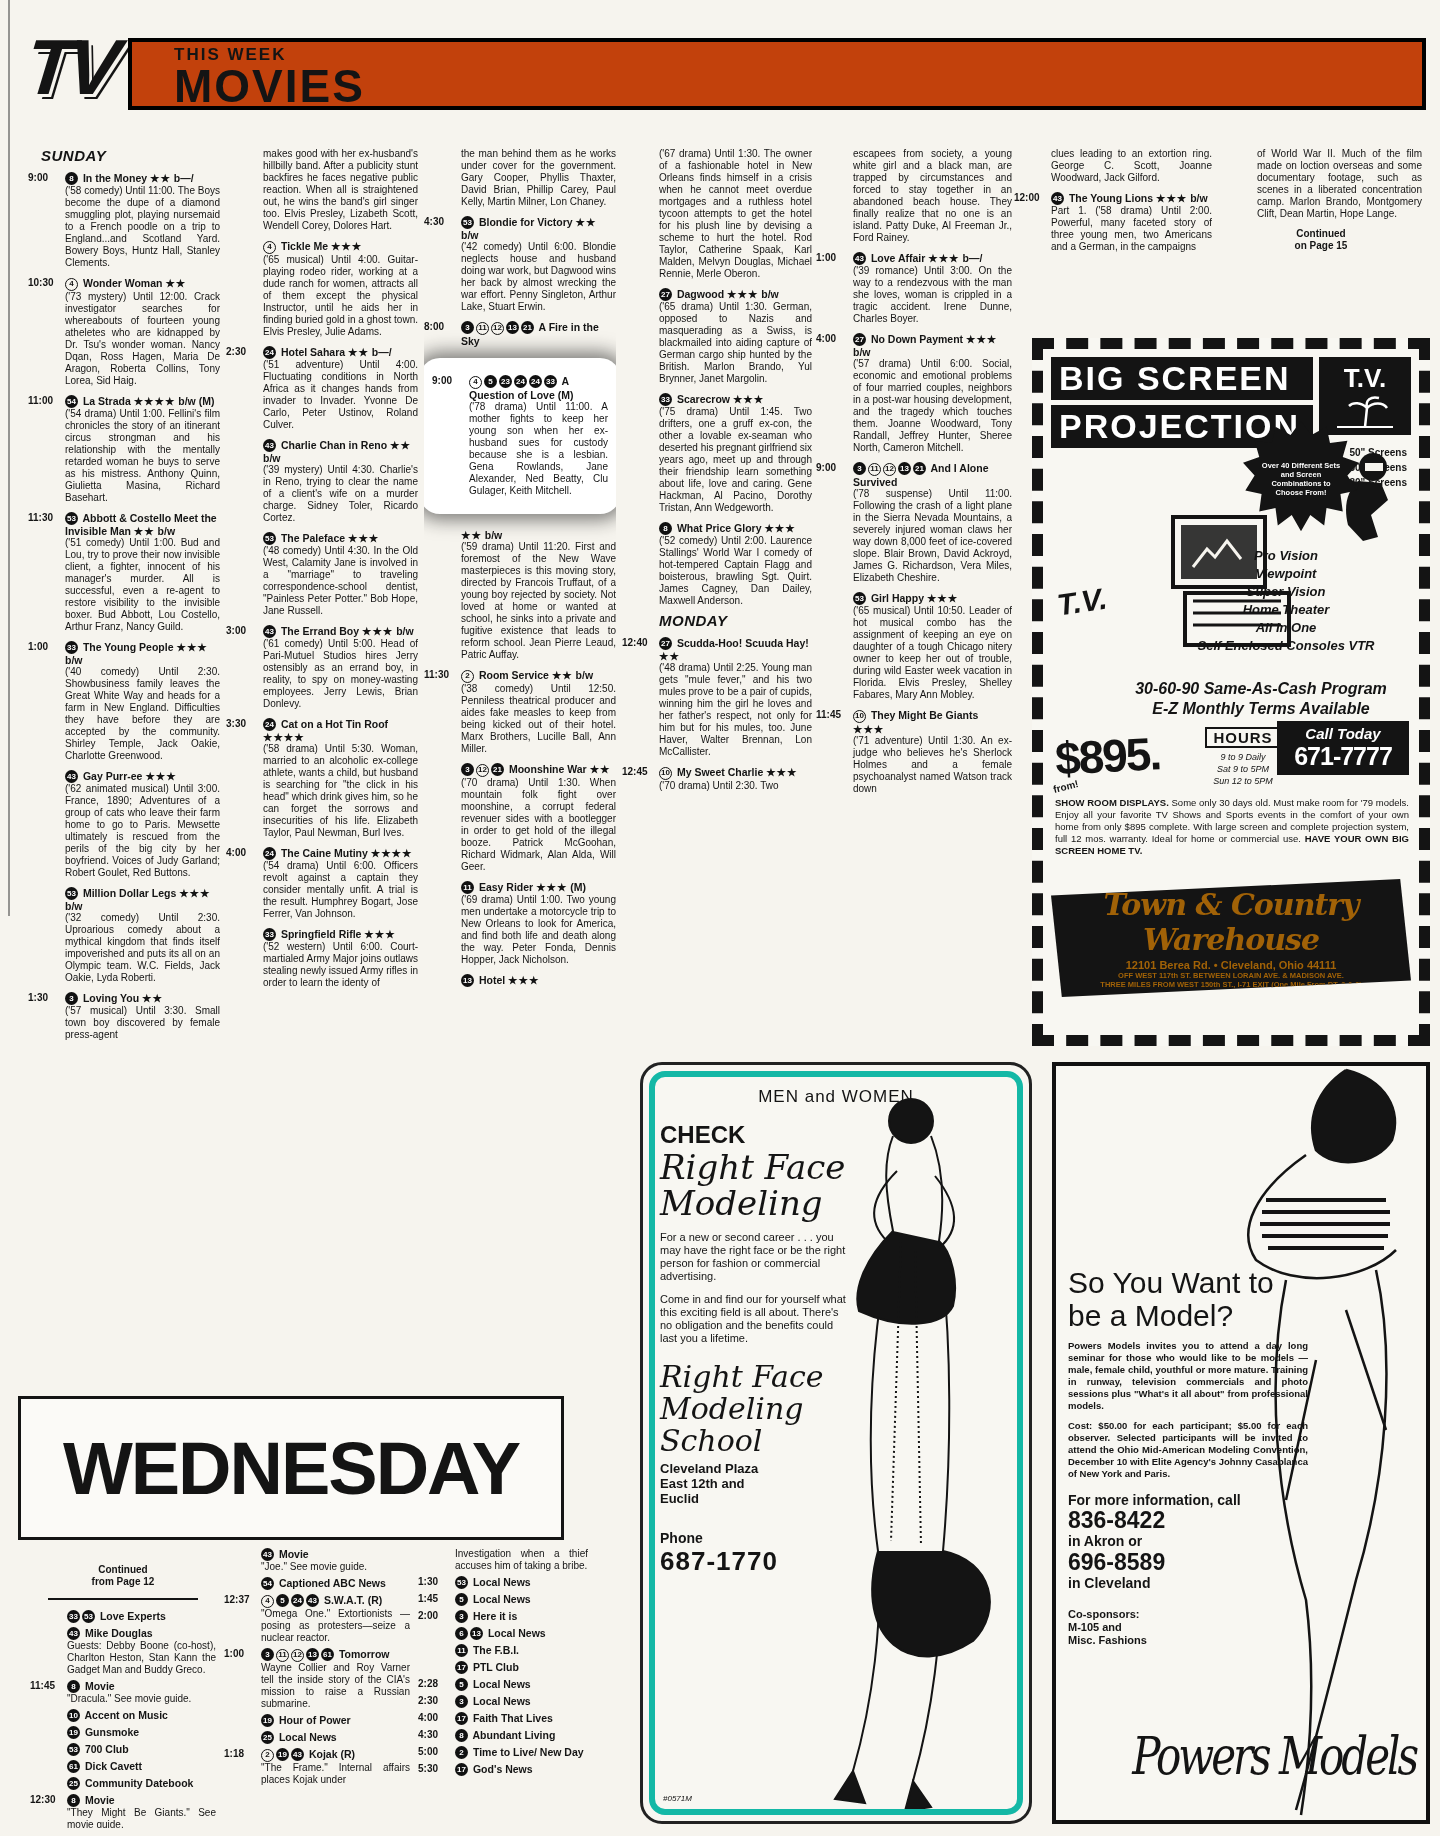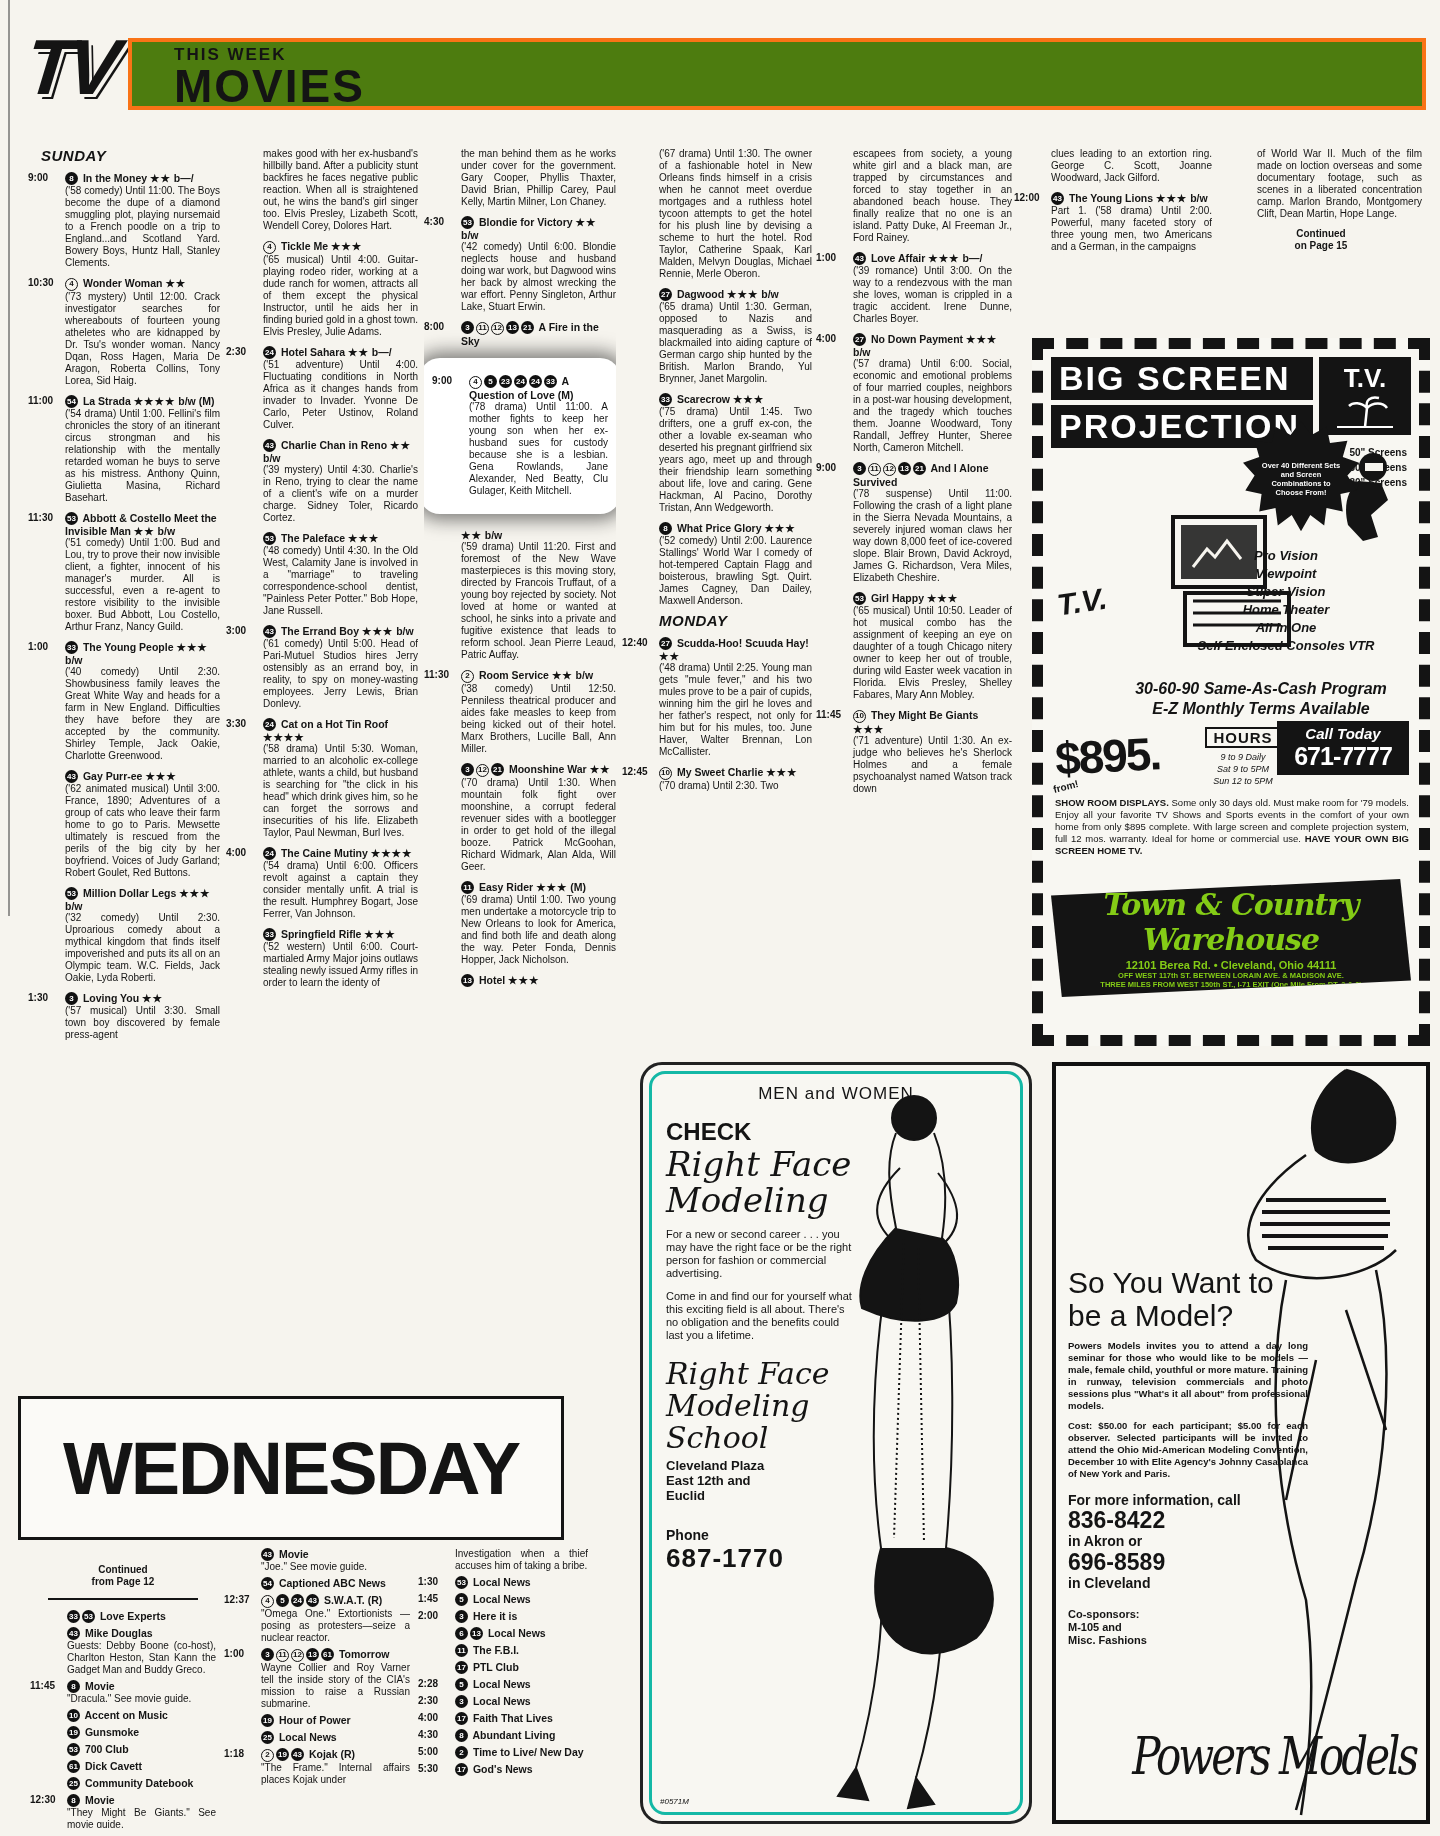--- a/index.html
+++ b/index.html
@@ -4,22 +4,22 @@
 <style>
   html,body{margin:0;padding:0;background:#dedcd5;}
   .page{position:relative;width:1440px;height:1836px;background:#f6f4ee;
         font-family:"Liberation Sans",sans-serif;color:#141414;overflow:hidden;}
   .page:before{content:"";position:absolute;left:8px;top:0;bottom:920px;width:2px;background:#333;opacity:.5;}
 
   
   .logo{position:absolute;left:26px;top:28px;font-weight:700;font-style:italic;
         font-size:78px;letter-spacing:-6px;transform:skewX(-6deg);line-height:1;
         text-shadow:3px 3px 0 #f6f4ee,5px 5px 0 #141414;}
-  .titlebox{position:absolute;left:128px;top:38px;right:14px;height:72px;border:4px solid #f97316;
-        background:#4d7c0f;padding:3px 10px 0 42px;box-sizing:border-box;}
+  .titlebox{position:absolute;left:128px;top:38px;right:14px;height:72px;border:4px solid #000000;
+        background:#c2410c;padding:3px 10px 0 42px;box-sizing:border-box;}
   .kicker{font-size:17px;font-weight:700;letter-spacing:2px;}
   .bigtitle{font-size:46px;font-weight:700;letter-spacing:2px;line-height:.92;}
 
   
   .col{position:absolute;font-size:10px;line-height:12px;overflow:hidden;}
   .entry{display:flex;margin-bottom:8px;}
   .time{flex:0 0 37px;font-weight:700;}
   .txt{flex:1;}
   .tl{font-weight:700;font-size:10.5px;}
   .bd{text-align:justify;}
@@ -63,32 +63,32 @@
          font-size:16px;font-style:italic;line-height:20px;}
   .price{position:absolute;left:12px;top:380px;font-size:46px;font-weight:700;letter-spacing:-2px;transform:rotate(-3deg);}
   .pricefrom{position:absolute;left:10px;top:432px;font-size:10px;font-weight:700;transform:rotate(-14deg);}
   .hoursbox{position:absolute;left:156px;top:378px;width:88px;text-align:center;}
   .hourslabel{border:2px solid #141414;font-weight:700;font-size:15px;letter-spacing:1px;display:inline-block;padding:0 6px;}
   .hourslist{font-size:9px;line-height:12px;margin-top:3px;font-style:italic;}
   .callbox{position:absolute;right:10px;top:372px;width:128px;background:#141414;color:#fff;text-align:center;padding:4px 2px;}
   .calltoday{font-size:15px;font-weight:700;font-style:italic;}
   .phonebig{font-size:25px;font-weight:700;letter-spacing:-1px;}
   .showroom{position:absolute;left:12px;top:448px;right:10px;font-size:9.5px;line-height:12px;text-align:justify;}
-  .tcw{position:absolute;left:8px;top:530px;right:8px;background:#141414;color:#84cc16;text-align:center;
+  .tcw{position:absolute;left:8px;top:530px;right:8px;background:#141414;color:#a16207;text-align:center;
        padding:8px 4px 8px;clip-path:polygon(0 14%,97% 0,100% 86%,3% 100%);}
   .tcwname{font-size:30px;font-weight:700;font-style:italic;letter-spacing:-1px;font-family:"DejaVu Serif",serif;}
   .tcwaddr{font-size:11px;font-weight:700;margin-top:2px;}
   .tcwaddr2{font-size:7.5px;font-weight:700;line-height:9px;}
   .tvset{position:absolute;left:120px;top:160px;width:150px;height:150px;}
   .fb{position:absolute;right:6px;top:96px;width:110px;height:100px;}
 
   
   .rfad{position:absolute;left:640px;top:1062px;width:392px;height:762px;border:3px solid #222;border-radius:22px;
         background:#f8f7f2;box-sizing:border-box;padding:6px;}
-  .rfin{border:3px solid #14b8a6;border-radius:16px;width:100%;height:100%;box-sizing:border-box;position:relative;padding:10px 14px;overflow:hidden;}
+  .rfin{border:6px solid #14b8a6;border-radius:16px;width:100%;height:100%;box-sizing:border-box;position:relative;padding:10px 5px;overflow:hidden;}
   .rfhead{text-align:center;font-size:17px;letter-spacing:1px;}
   .rfcheck{font-weight:700;font-size:24px;margin-top:14px;}
   .rfscript{font-family:"DejaVu Serif",serif;font-style:italic;font-size:34px;line-height:36px;}
   .rfpara{width:190px;font-size:11px;line-height:13px;margin-top:10px;}
   .rfschool{font-family:"DejaVu Serif",serif;font-style:italic;font-size:30px;line-height:32px;margin-top:16px;}
   .rfaddr{font-weight:700;font-size:13px;line-height:15px;margin-top:4px;}
   .rfphone-label{font-weight:700;font-size:14px;margin-top:24px;}
   .rfphone{font-weight:700;font-size:26px;letter-spacing:1px;}
   .rfcorner{position:absolute;left:8px;bottom:6px;font-size:8px;font-style:italic;}
   .rfgirl{position:absolute;right:-6px;top:4px;width:230px;height:740px;}

